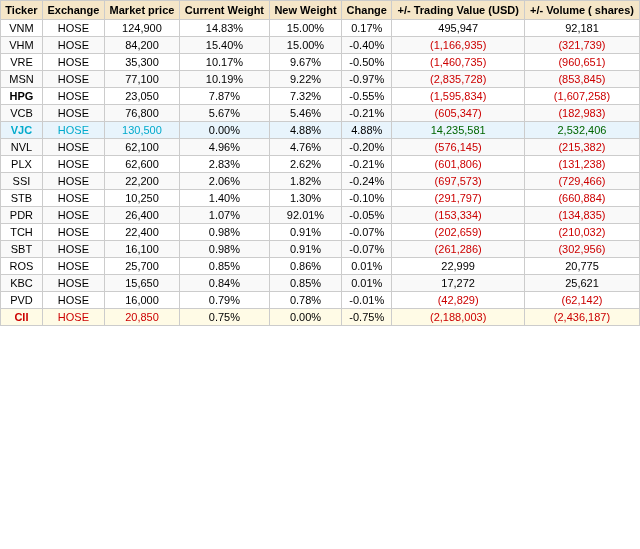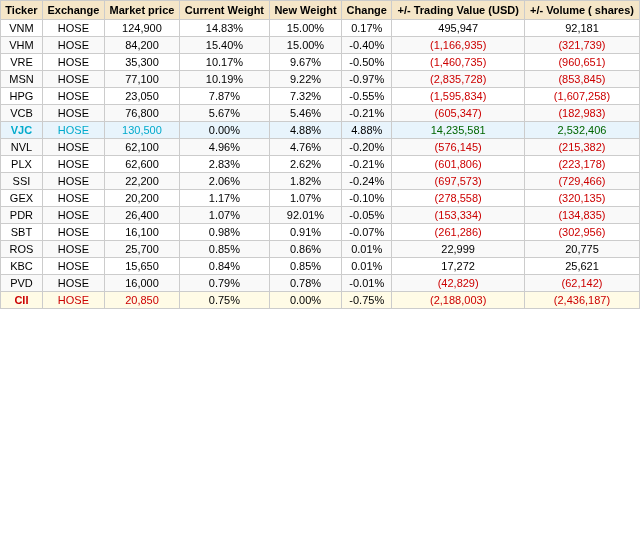--- a/index.html
+++ b/index.html
@@ -94,21 +94,21 @@
     <td style="color:#000; font-weight: normal">MSN</td>
     <td style="color:#000">HOSE</td>
     <td style="color:#000">77,100</td>
     <td>10.19%</td>
     <td>9.22%</td>
     <td>-0.97%</td>
     <td style="color:#cc0000">(2,835,728)</td>
     <td style="color:#cc0000">(853,845)</td>
   </tr>
       <tr>
-    <td style="color:#000; font-weight: normal">HPG</td>
+    <td style="color:#000; font-weight: bold">HPG</td>
     <td style="color:#000">HOSE</td>
     <td style="color:#000">23,050</td>
     <td>7.87%</td>
     <td>7.32%</td>
     <td>-0.55%</td>
     <td style="color:#cc0000">(1,595,834)</td>
     <td style="color:#cc0000">(1,607,258)</td>
   </tr>
       <tr>
     <td style="color:#000; font-weight: normal">VCB</td>
@@ -141,51 +141,61 @@
     <td style="color:#cc0000">(215,382)</td>
   </tr>
       <tr>
     <td style="color:#000; font-weight: normal">PLX</td>
     <td style="color:#000">HOSE</td>
     <td style="color:#000">62,600</td>
     <td>2.83%</td>
     <td>2.62%</td>
     <td>-0.21%</td>
     <td style="color:#cc0000">(601,806)</td>
-    <td style="color:#cc0000">(223,178)</td>
+    <td style="color:#cc0000">(131,238)</td>
   </tr>
       <tr>
     <td style="color:#000; font-weight: normal">SSI</td>
     <td style="color:#000">HOSE</td>
     <td style="color:#000">22,200</td>
     <td>2.06%</td>
     <td>1.82%</td>
     <td>-0.24%</td>
     <td style="color:#cc0000">(697,573)</td>
     <td style="color:#cc0000">(729,466)</td>
   </tr>
       <tr>
-    <td style="color:#000; font-weight: normal">GEX</td>
-    <td style="color:#000">HOSE</td>
-    <td style="color:#000">20,200</td>
-    <td>1.17%</td>
-    <td>1.07%</td>
+    <td style="color:#000; font-weight: normal">STB</td>
+    <td style="color:#000">HOSE</td>
+    <td style="color:#000">10,250</td>
+    <td>1.40%</td>
+    <td>1.30%</td>
     <td>-0.10%</td>
-    <td style="color:#cc0000">(278,558)</td>
-    <td style="color:#cc0000">(320,135)</td>
+    <td style="color:#cc0000">(291,797)</td>
+    <td style="color:#cc0000">(660,884)</td>
   </tr>
       <tr>
     <td style="color:#000; font-weight: normal">PDR</td>
     <td style="color:#000">HOSE</td>
     <td style="color:#000">26,400</td>
     <td>1.07%</td>
     <td>92.01%</td>
     <td>-0.05%</td>
     <td style="color:#cc0000">(153,334)</td>
     <td style="color:#cc0000">(134,835)</td>
+  </tr>
+      <tr>
+    <td style="color:#000; font-weight: normal">TCH</td>
+    <td style="color:#000">HOSE</td>
+    <td style="color:#000">22,400</td>
+    <td>0.98%</td>
+    <td>0.91%</td>
+    <td>-0.07%</td>
+    <td style="color:#cc0000">(202,659)</td>
+    <td style="color:#cc0000">(210,032)</td>
   </tr>
       <tr>
     <td style="color:#000; font-weight: normal">SBT</td>
     <td style="color:#000">HOSE</td>
     <td style="color:#000">16,100</td>
     <td>0.98%</td>
     <td>0.91%</td>
     <td>-0.07%</td>
     <td style="color:#cc0000">(261,286)</td>
     <td style="color:#cc0000">(302,956)</td>

